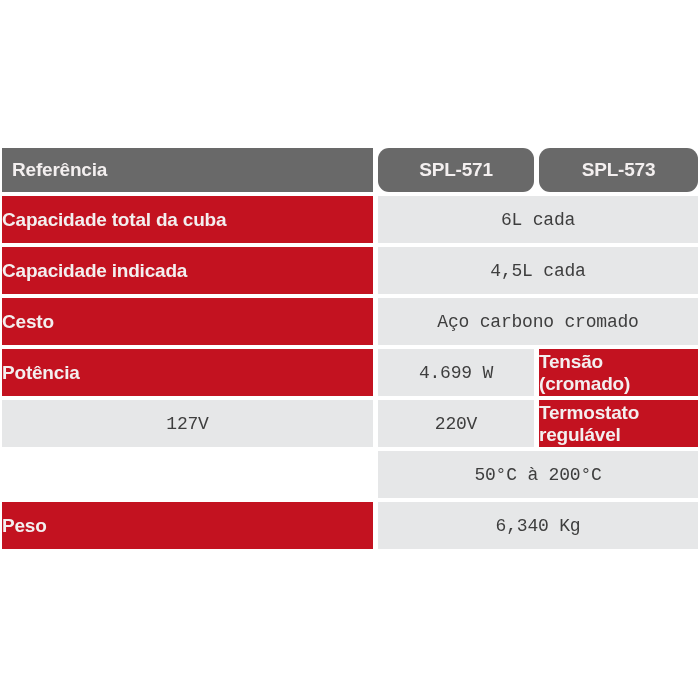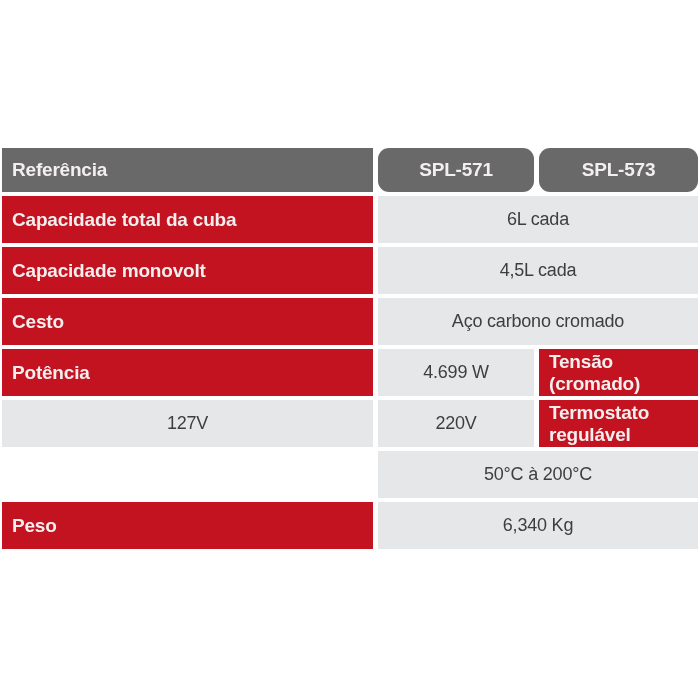--- a/index.html
+++ b/index.html
@@ -41,44 +41,45 @@
   }
   .header-col{
     justify-content:center;
     border-radius:11px;
   }
   .label-cell{
     background:var(--red);
     color:var(--label-text);
     font-weight:bold;
     font-size:19px;
-    padding-left:10px;
+    padding-left:0;
   }
   .value-cell{
     background:var(--light);
     color:var(--value-text);
     font-size:18px;
     justify-content:center;
+    font-family:Liberation Mono, monospace;
   }
   .span2{
     grid-column:2 / 4;
   }
 </style>
 </head>
 <body>
 
 <div class="page">
   <div class="spec-table">
     <div class="cell header-cell header-label">Referência</div>
     <div class="cell header-cell header-col">SPL-571</div>
     <div class="cell header-cell header-col">SPL-573</div>
 
   <div class="cell label-cell">Capacidade total da cuba</div>
       <div class="cell value-cell span2">6L cada</div>
-      <div class="cell label-cell">Capacidade monovolt</div>
+      <div class="cell label-cell">Capacidade indicada</div>
       <div class="cell value-cell span2">4,5L cada</div>
       <div class="cell label-cell">Cesto</div>
       <div class="cell value-cell span2">Aço carbono cromado</div>
       <div class="cell label-cell">Potência</div>
       <div class="cell value-cell">4.699 W</div>
       <div class="cell label-cell">Tensão (cromado)</div>
       <div class="cell value-cell">127V</div>
       <div class="cell value-cell">220V</div>
       <div class="cell label-cell">Termostato regulável</div>
       <div class="cell value-cell span2">50°C à 200°C</div>

